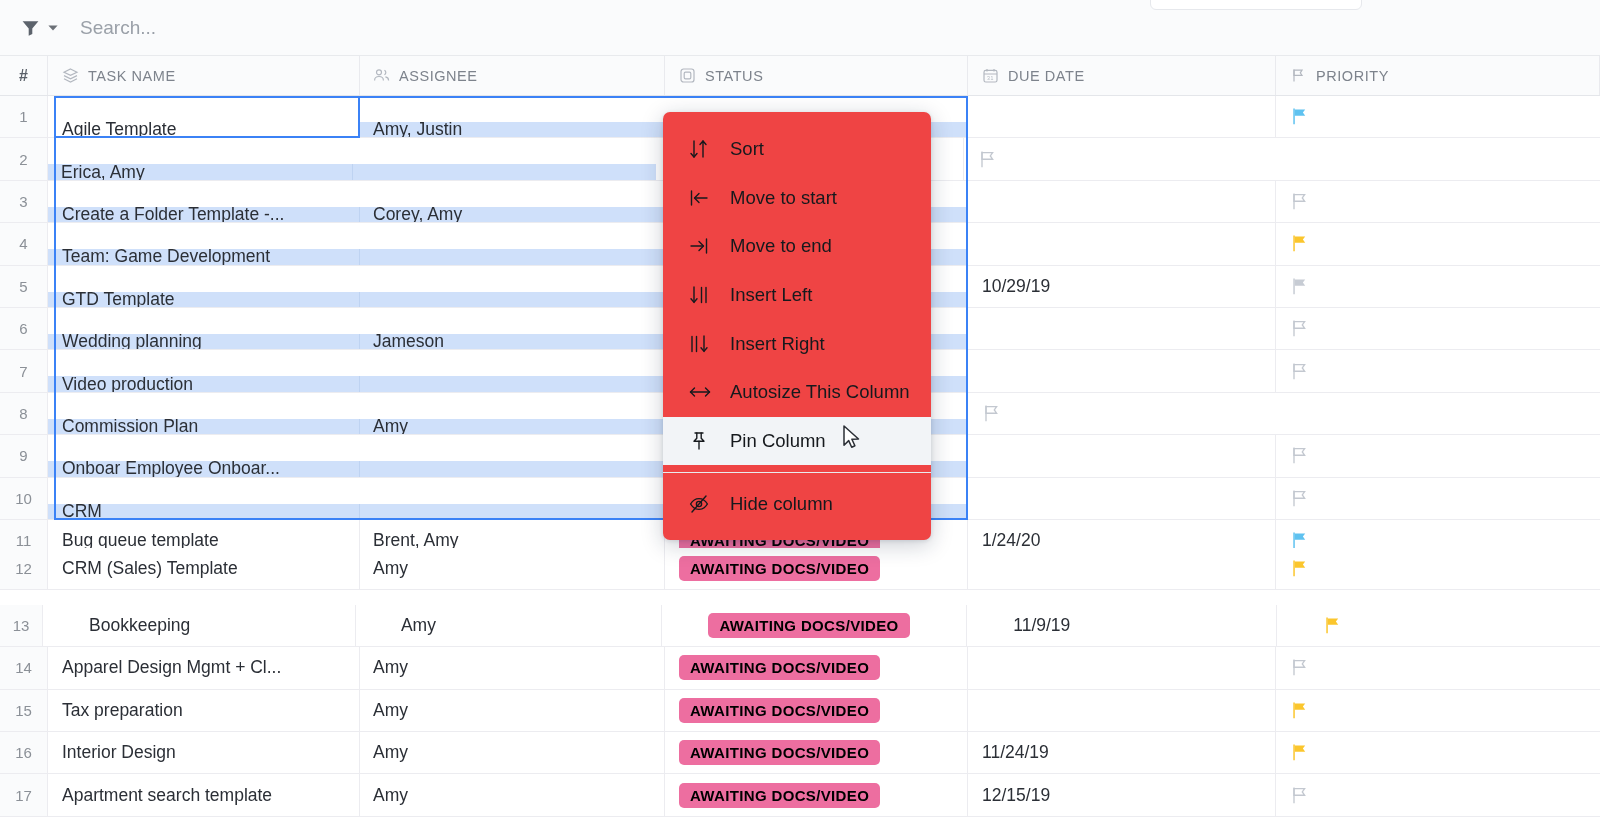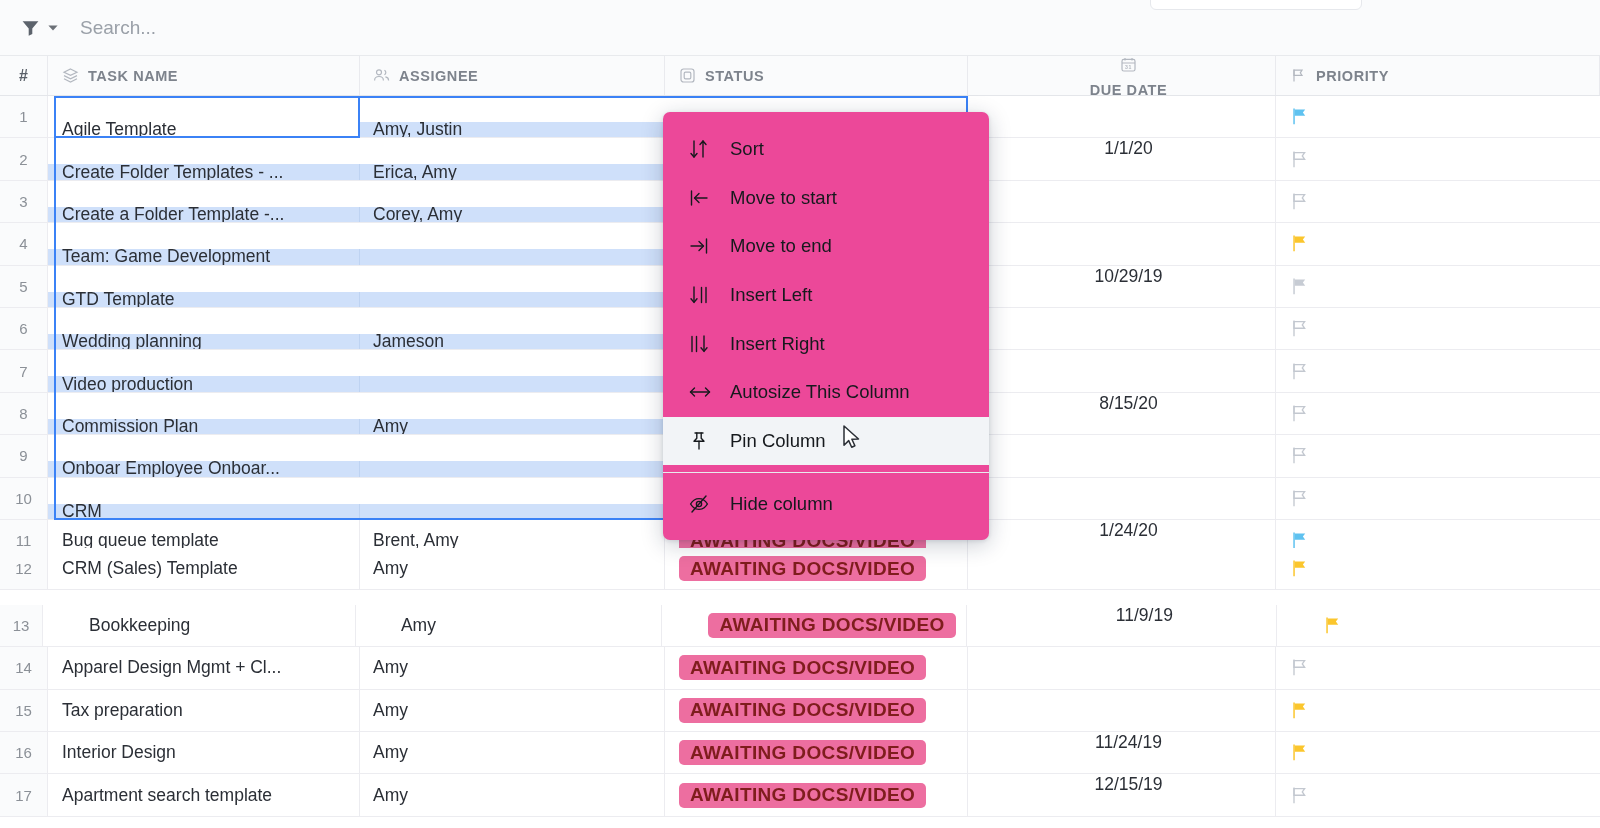--- a/index.html
+++ b/index.html
@@ -54,32 +54,32 @@
     border-right: 1px solid #ececf0;
     overflow: hidden;
     white-space: nowrap;
   }
 
   
   .c-num    { width: 48px;  justify-content: center; }
   .c-task   { width: 312px; padding-left: 14px; }
   .c-assign { width: 305px; padding-left: 13px; }
   .c-status { width: 303px; padding-left: 14px; }
-  .c-due    { width: 308px; padding-left: 14px; flex-direction: column; }
+  .c-due    { width: 308px; padding-left: 14px; }
   .c-prio   { width: 324px; padding-left: 14px; border-right: none; }
 
   
   #header-row {
     top: 0; height: 40px;
     background: #fafbfc;
     border-bottom: 1px solid #e4e6ea;
   }
   #header-row .cell {
     font-size: 14.5px; letter-spacing: .55px;
-    color: #7d838c; font-weight: 700;
+    color: #7d838c; font-weight: 400;
     border-right: 1px solid #e9eaee;
     gap: 9px;
   }
   #header-row .c-num { font-size: 16px; color: #5a6069; font-weight: 700; letter-spacing: 0; }
   .hdr-ico { width: 17px; height: 17px; flex: 0 0 auto; display: block; }
 
   
   .brow { height: 42.4px; border-bottom: 1px solid #ececf0; background: #fff; }
   .brow .c-num {
     font-size: 15px; color: #8b9097;
@@ -108,33 +108,33 @@
     border: 2px solid #3b82f6;
     background: transparent;
     pointer-events: none; z-index: 7;
   }
 
   
   .badge {
     display: inline-flex; align-items: center;
     height: 25px; padding: 0 11px;
     border-radius: 5px;
-    font-size: 19px; font-weight: 700; letter-spacing: .35px;
-    color: #7f1d1d;
+    font-size: 15px; font-weight: 700; letter-spacing: .35px;
+    color: #000000;
   }
   .badge-hidden { background: #b9bec6; width: 66px; height: 22px; border-radius: 6px 6px 0 0; }
 
   
   .flag { width: 20px; height: 21px; display: block; }
 
   
   #ctx-menu {
     position: absolute; left: 663px; top: 112px;
-    width: 326px;
-    background: #ec4899;
+    width: 268px;
+    background: #ef4444;
     border-radius: 7px;
     box-shadow: 0 5px 22px rgba(20,30,60,.22), 0 1px 4px rgba(20,30,60,.12);
     z-index: 40;
     padding: 13px 0 11px 0;
   }
   .mi {
     display: flex; align-items: center;
     height: 48.6px; padding-left: 25px;
     font-size: 18.5px; color: #16191d;
     cursor: pointer;
@@ -240,21 +240,20 @@
           <span>
             <svg class="flag" viewBox="0 0 20 21">
               <path d="M3.3 2.6h1.5v15.6H3.3z" fill="#5fc2f0"></path>
               <path d="M4.8 3.4h10.4l-2.3 3.2 2.3 3.2H4.8z" fill="#5fc2f0"></path>
             </svg>
           </span>
         </div>
       </div>
       <div class="row brow sel" style="top: 82.4px;">
         <div class="cell c-num">2</div>
-        <div class="cell c-task">Create Folder Templates - ...</div>
         <div class="cell c-assign">Erica, Amy</div>
         <div class="cell c-status"></div>
         <div class="cell c-due">1/1/20</div>
         <div class="cell c-prio">
           <span>
             <svg class="flag" viewBox="0 0 20 21" fill="none" stroke="#c3c8d0" stroke-width="1.35">
               <path d="M4 2.6v15.6"></path>
               <path d="M4 3.6h10.6l-2.3 3.3 2.3 3.3H4z"></path>
             </svg>
           </span>
@@ -333,21 +332,20 @@
               <path d="M4 3.6h10.6l-2.3 3.3 2.3 3.3H4z"></path>
             </svg>
           </span>
         </div>
       </div>
       <div class="row brow sel" style="top: 336.8px;">
         <div class="cell c-num">8</div>
         <div class="cell c-task">Commission Plan</div>
         <div class="cell c-assign">Amy</div>
         <div class="cell c-status"></div>
-        <div class="cell c-due">8/15/20</div>
         <div class="cell c-prio">
           <span>
             <svg class="flag" viewBox="0 0 20 21" fill="none" stroke="#c3c8d0" stroke-width="1.35">
               <path d="M4 2.6v15.6"></path>
               <path d="M4 3.6h10.6l-2.3 3.3 2.3 3.3H4z"></path>
             </svg>
           </span>
         </div>
       </div>
       <div class="row brow sel" style="top: 379.2px;">

